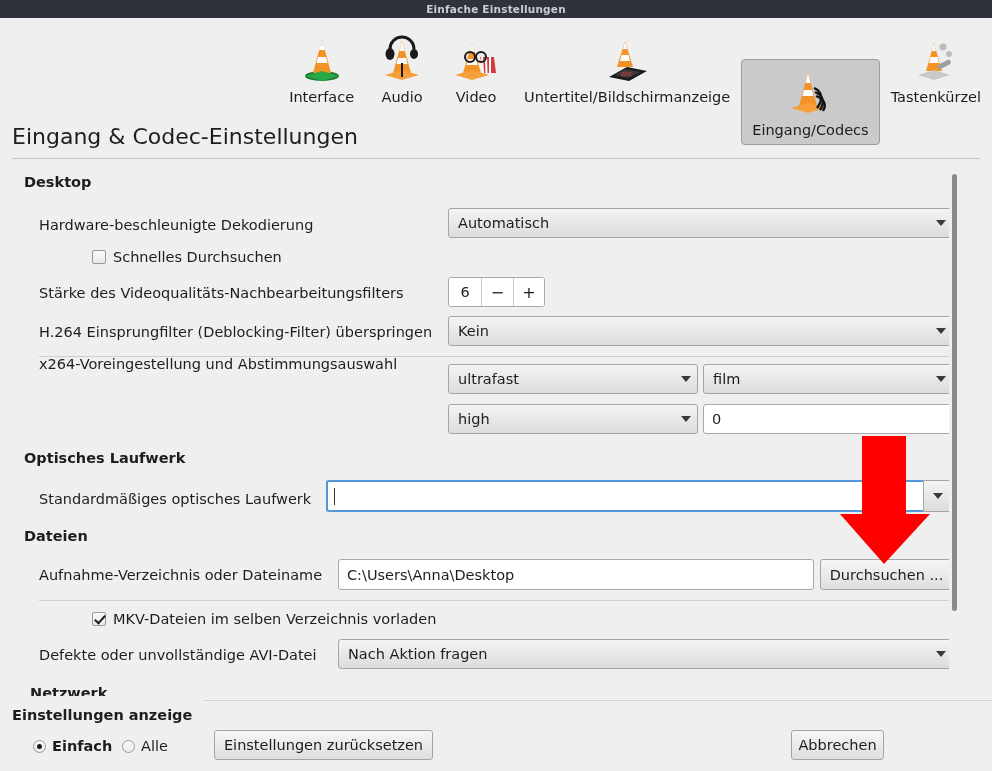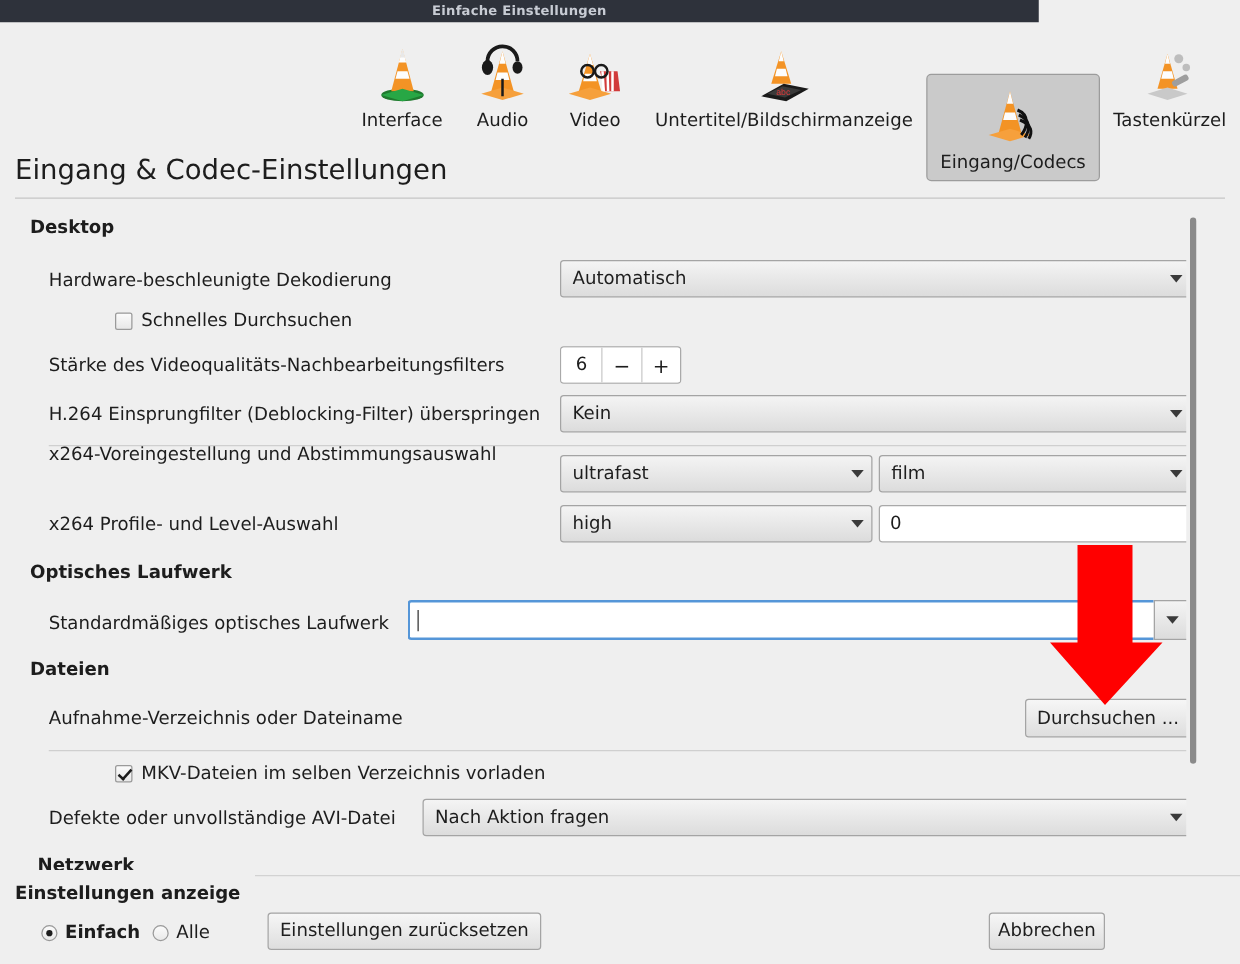--- a/index.html
+++ b/index.html
@@ -13,21 +13,21 @@
   #app {
     position: relative;
     width: 992px; height: 771px;
     background: #efefef;
     overflow: hidden;
   }
 
   
   .titlebar {
     position: absolute; left: 0; top: 0;
-    width: 831px; height: 18px;
+    width: 992px; height: 18px;
     background: #2e323b;
     display: flex; align-items: center; justify-content: center;
   }
   .titlebar .title {
     color: #c8ccd4;
     font-size: 10.5px;
     font-weight: bold;
     letter-spacing: .2px;
   }
 
@@ -429,21 +429,20 @@
       <div class="row-label" style="left:27px; top:192px;">x264-Voreingestellung und Abstimmungsauswahl</div>
       <div class="combo" style="left:436px; top:200px; width:250px; height:30px;">
         <span class="cval">ultrafast</span>
         <span class="caret"></span>
       </div>
       <div class="combo" style="left:691px; top:200px; width:250px; height:30px;">
         <span class="cval">film</span>
         <span class="caret"></span>
       </div>
 
-      <div class="row-label" style="left:27px; top:248px;">x264 Profile- und Level-Auswahl</div>
       <div class="combo" style="left:436px; top:240px; width:250px; height:30px;gap:10px;">
         <span class="cval">high</span>
         <span class="caret"></span>
       </div>
       <div class="textinput" style="left:691px; top:240px; width:250px; height:30px;">
         <span>0</span>
       </div>
 
       <div class="group-title" style="left:12px; top:286px;">Optisches Laufwerk</div>
 
@@ -454,20 +453,23 @@
           <span></span>
         </span>
         <span class="arrowbtn">
           <span class="caret" style="margin-left:0;"></span>
         </span>
       </div>
 
       <div class="group-title" style="left:12px; top:364px;">Dateien</div>
 
       <div class="row-label" style="left:27px; top:403px;">Aufnahme-Verzeichnis oder Dateiname</div>
+      <div class="textinput" style="left:326px; top:395px; width:476px; height:31px;">
+        <span>C:\Users\Anna\Desktop</span>
+      </div>
       <div class="btn" style="left:808px; top:395px; width:133px; height:31px;">Durchsuchen ...</div>
 
       <div class="sep" style="left:27px; top:436px; width:914px;"></div>
 
       <div class="check on" style="left:32px; top:447px;">
         <span class="box"></span>
         <span class="clabel">MKV-Dateien im selben Verzeichnis vorladen</span>
       </div>
 
       <div class="row-label" style="left:27px; top:483px;">Defekte oder unvollständige AVI-Datei</div>

